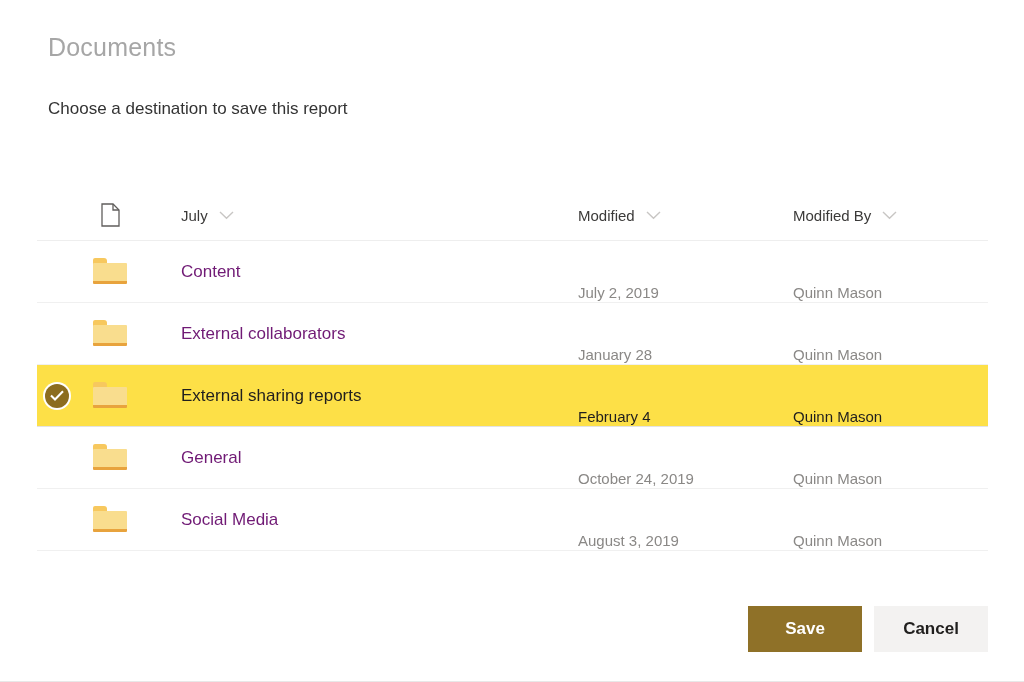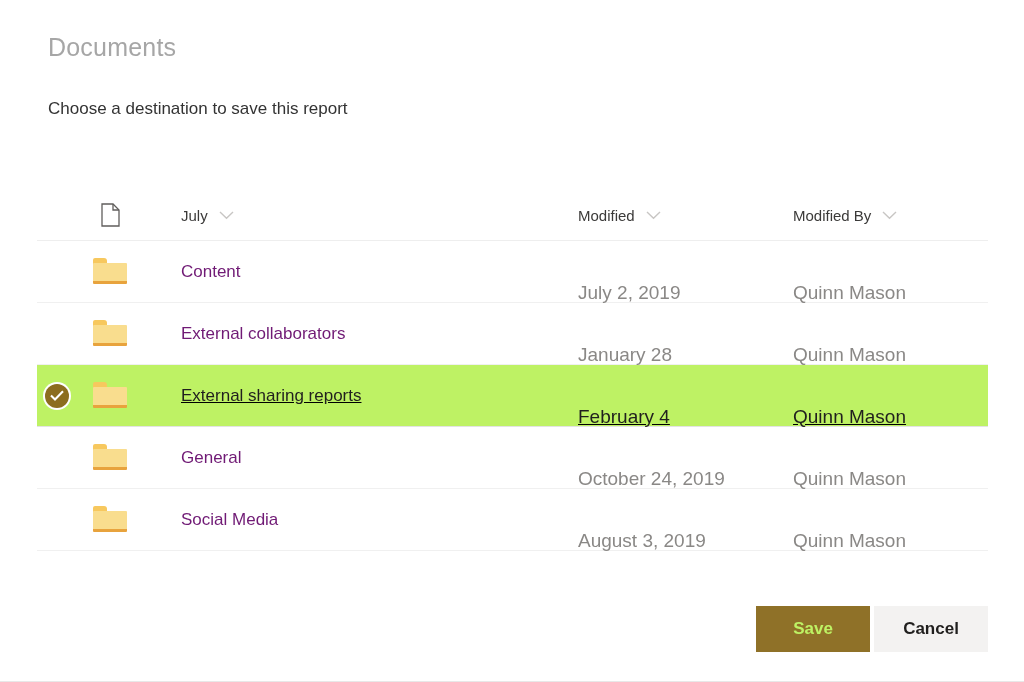--- a/index.html
+++ b/index.html
@@ -111,32 +111,31 @@
 
   
   .table-row {
     display: flex;
     align-items: center;
     height: 62px;
     border-bottom: 1px solid #f0f0f0;
     box-sizing: border-box;
   }
   .table-row.selected {
-    background: #bef264;
+    background: #fde047;
     border-bottom-color: #e3e3e3;
-    text-decoration: underline;
   }
 
   .row-name {
     font-size: 17px;
     color: #701a75;
     white-space: nowrap;
   }
   .row-meta {
-    font-size: 19px;
+    font-size: 15px;
     color: #8a8886;
     white-space: nowrap;
     margin-top: 42px;
   }
   .table-row.selected .row-name {
     color: #201f1e;
   }
   .table-row.selected .row-meta {
     color: #201f1e;
   }
@@ -208,22 +207,22 @@
     min-width: 114px;
     border: none;
     font-family: "Liberation Sans", sans-serif;
     font-size: 17px;
     font-weight: 700;
     cursor: pointer;
     padding: 0 20px;
   }
   .btn-primary {
     background: #8f7128;
-    color: #bef264;
-    margin-right: 4px;
+    color: #ffffff;
+    margin-right: 12px;
   }
   .btn-secondary {
     background: #f3f2f1;
     color: #201f1e;
   }
 </style>
 </head>
 <body>
 
 <div class="page">

